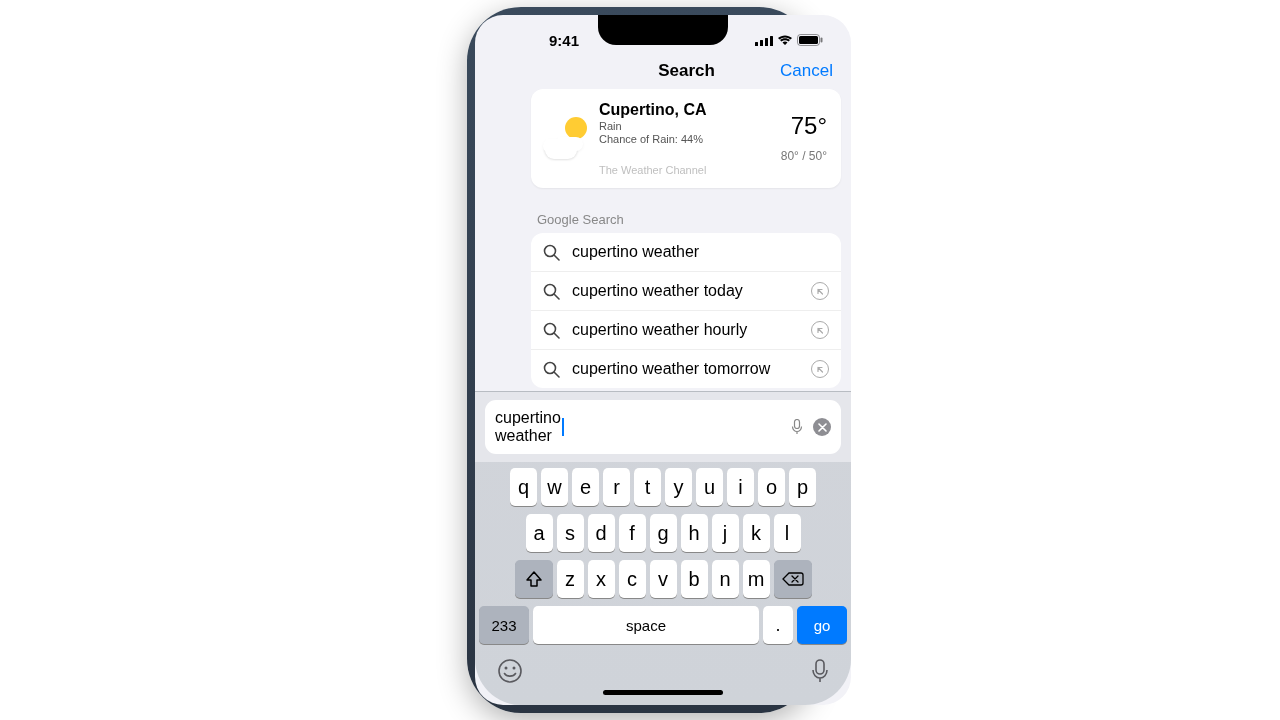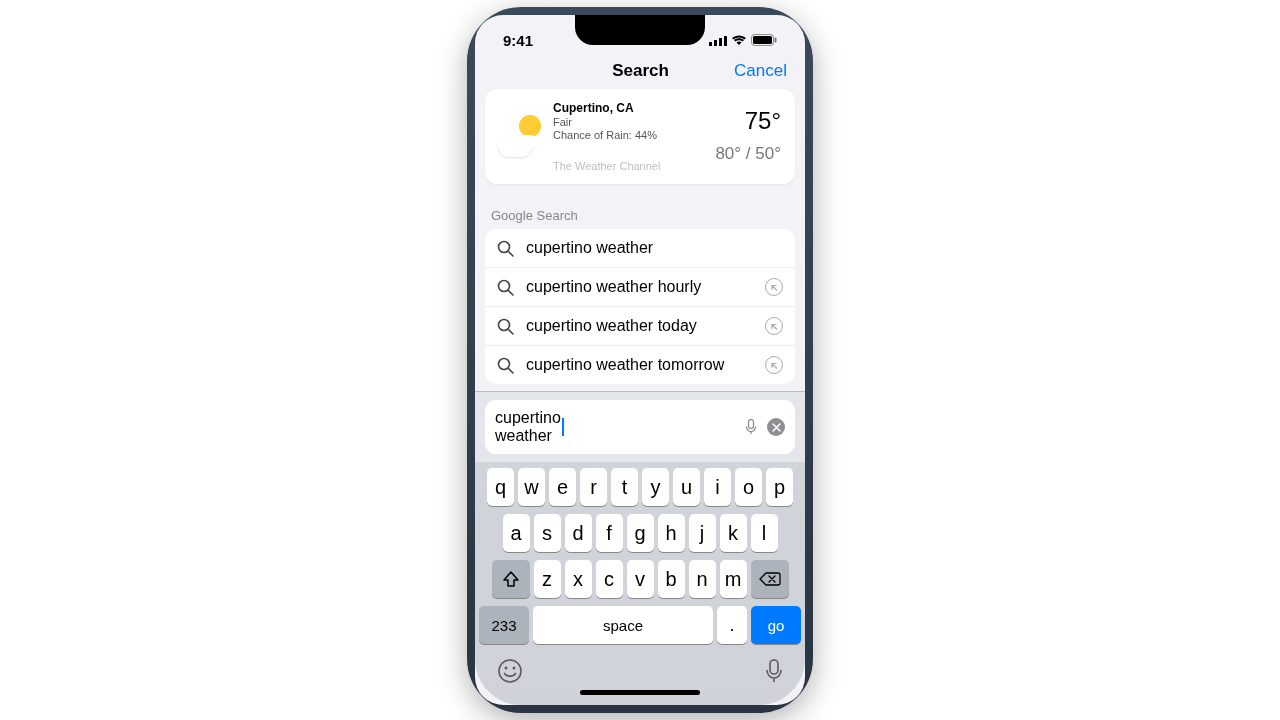--- a/index.html
+++ b/index.html
@@ -21,20 +21,21 @@
     box-shadow: 0 8px 30px rgba(0,0,0,0.3);
     position: relative;
   }
   .screen {
     width: 100%;
     height: 100%;
     background: #f2f2f7;
     border-radius: 28px;
     overflow: hidden;
     position: relative;
+    padding-left: 46px;
   }
   .notch {
     position: absolute;
     top: 0;
     left: 50%;
     transform: translateX(-50%);
     width: 130px;
     height: 30px;
     background: #000;
     border-radius: 0 0 18px 18px;
@@ -88,26 +89,26 @@
     width: 22px; height: 22px; background: #ffcc33; border-radius: 50%;
     box-shadow: 0 0 0 0 #ffcc33;
   }
   .cloud {
     position: absolute; bottom: 2px; left: 0;
     width: 32px; height: 18px; background: #fff; border-radius: 10px;
     box-shadow: 8px -6px 0 -2px #fff, -4px -4px 0 -2px #fff, 0 0 3px rgba(0,0,0,0.15);
     filter: drop-shadow(0 1px 1px rgba(0,0,0,0.05));
   }
   .wtext { display: flex; flex-direction: column; flex: 1; }
-  .loc { font-weight: 700; font-size: 12px; color: #000; }
+  .loc { font-weight: 700; font-size: 16px; color: #000; }
   .wsub { font-size: 11px; color: #555; margin-top: 1px; }
   .wch { font-size: 11px; color: #bfbfbf; margin-top: 19px; }
   .temp-block { text-align: right; }
   .temp { font-size: 24px; font-weight: 300; color: #000; line-height: 1; }
-  .range { font-size: 17px; color: #777; margin-top: 11px; }
+  .range { font-size: 12px; color: #777; margin-top: 11px; }
   .section-label {
     font-size: 13px;
     color: #888;
     padding: 0 6px 6px 6px;
     margin-top: 24px;
   }
   .list {
     background: #fff;
     border-radius: 12px;
     overflow: hidden;
@@ -233,21 +234,21 @@
     </div>
 
     <div class="content">
       <div class="weather-card">
         <div class="wicon">
           <div class="sun"></div>
           <div class="cloud"></div>
         </div>
         <div class="wtext">
           <span class="loc">Cupertino, CA</span>
-          <span class="wsub">Fair</span>
+          <span class="wsub">Rain</span>
           <span class="wsub">Chance of Rain: 44%</span>
           <span class="wch">The Weather Channel</span>
         </div>
         <div class="temp-block">
           <div class="temp">75°</div>
           <div class="range">80° / 50°</div>
         </div>
       </div>
 
       <div class="section-label">Google Search</div>
@@ -262,35 +263,35 @@
             </span>
             <span class="q">cupertino weather</span>
           </div>
           <div class="row">
             <span class="mag">
               <svg width="17" height="17">
                 <circle cx="7" cy="7" r="5.5" fill="none" stroke="#444" stroke-width="1.6"></circle>
                 <line x1="11.5" y1="11.5" x2="16" y2="16" stroke="#444" stroke-width="1.6" stroke-linecap="round"></line>
               </svg>
             </span>
-            <span class="q">cupertino weather hourly</span>
+            <span class="q">cupertino weather today</span>
             <span class="arrow">
               <svg width="9" height="9">
                 <path d="M6.5 7 L2 2.5 M2 2.5 H6 M2 2.5 V6.5" fill="none" stroke="#aaa" stroke-width="1.2" stroke-linecap="round"></path>
               </svg>
             </span>
           </div>
           <div class="row">
             <span class="mag">
               <svg width="17" height="17">
                 <circle cx="7" cy="7" r="5.5" fill="none" stroke="#444" stroke-width="1.6"></circle>
                 <line x1="11.5" y1="11.5" x2="16" y2="16" stroke="#444" stroke-width="1.6" stroke-linecap="round"></line>
               </svg>
             </span>
-            <span class="q">cupertino weather today</span>
+            <span class="q">cupertino weather hourly</span>
             <span class="arrow">
               <svg width="9" height="9">
                 <path d="M6.5 7 L2 2.5 M2 2.5 H6 M2 2.5 V6.5" fill="none" stroke="#aaa" stroke-width="1.2" stroke-linecap="round"></path>
               </svg>
             </span>
           </div>
           <div class="row">
             <span class="mag">
               <svg width="17" height="17">
                 <circle cx="7" cy="7" r="5.5" fill="none" stroke="#444" stroke-width="1.6"></circle>

